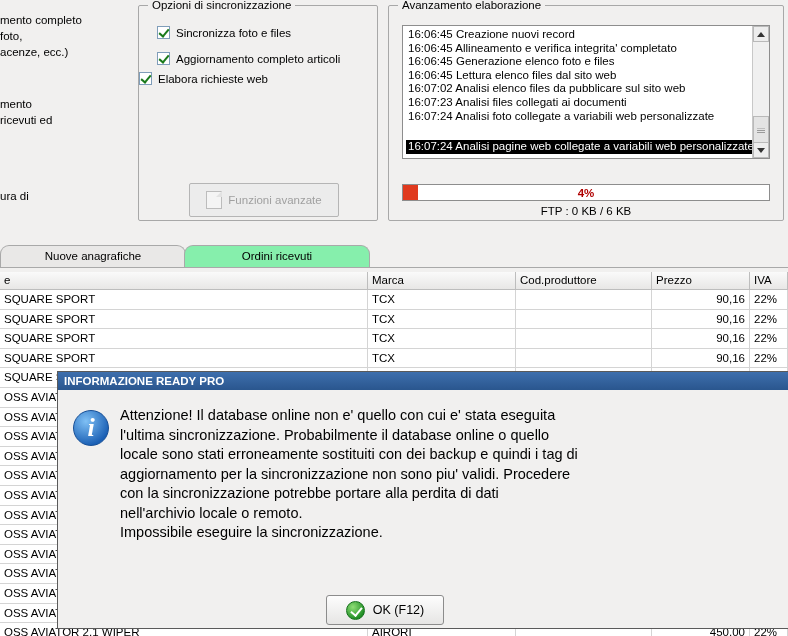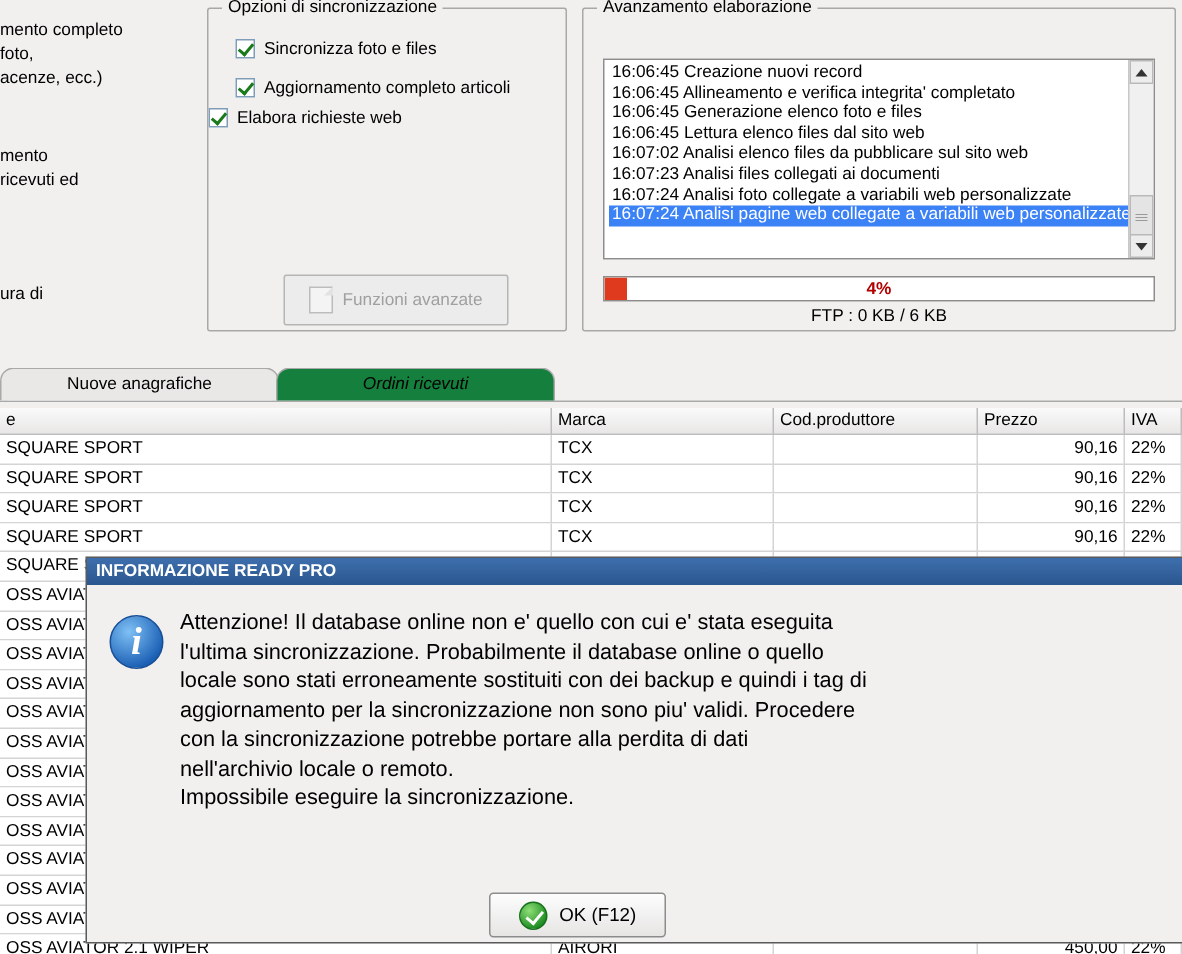--- a/index.html
+++ b/index.html
@@ -52,21 +52,21 @@
     border-left: 6px solid transparent; border-bottom: 6px solid #e2e2e2;
   }
 
   
   .loglist {
     position: absolute; background: #fff; border: 1px solid #8d8d8d;
     overflow: hidden;
   }
   .log-inner { position: absolute; left: 0; top: 0; right: 17px; bottom: 0; padding: 2px 0 0 3px; }
   .log-line { height: 13.6px; line-height: 13.6px; font-size: 11.5px; white-space: nowrap; padding-left: 2px; }
-  .log-line.sel { background: #3b82f6; color: #fff; }
+  .log-line.sel { background: #000000; color: #fff; margin-top: 17px; }
 
   .vscroll {
     position: absolute; right: 0; top: 0; width: 17px; bottom: 0;
     background: #f0f0f0; border-left: 1px solid #c8c8c8;
   }
   .vscroll .arrow {
     position: absolute; left: 0; width: 16px; height: 16px; background: #ededed;
     border: 1px solid #b9b9b9; display: flex; align-items: center; justify-content: center;
   }
   .vscroll .arrow.up { top: 0; }
@@ -97,21 +97,21 @@
   }
   .ftp-label { position: absolute; text-align: center; font-size: 11.5px; }
 
   
   .tabstrip { position: absolute; left: 0; top: 245px; width: 788px; height: 26px; }
   .tab {
     position: absolute; top: 0; height: 22px; line-height: 21px; text-align: center;
     background: #e9e8e7; border: 1px solid #a9a9a9; border-bottom: none;
     border-radius: 9px 9px 0 0; font-size: 11.5px;
   }
-  .tab.active { background: #15803d; font-style: italic; }
+  .tab.active { background: #86efac; }
   .tabline { position: absolute; left: 0; top: 22px; width: 788px; border-top: 1px solid #a9a9a9; }
 
   
   .grid { position: absolute; left: 0; top: 272px; width: 788px; height: 364px; background: #fff; }
   .grid-head { position: absolute; left: 0; top: 0; width: 788px; height: 18px; background: #f0efee; }
   .grid-head .hc {
     position: absolute; top: 0; height: 18px; line-height: 17px;
     border-right: 1px solid #bdbdbd; border-bottom: 1px solid #bdbdbd;
     background: linear-gradient(to bottom, #fafafa, #e8e7e6);
     font-size: 11.5px; padding-left: 4px; overflow: hidden; white-space: nowrap;
@@ -201,21 +201,21 @@
 
     <div class="btn-disabled" style="left:50px; top:177px; width:150px; height:34px;">
       <span class="doc-icon"></span>
       <span>Funzioni avanzate</span>
     </div>
   </div>
 
   <div class="groupbox" style="left:388px; top:5px; width:396px; height:216px;">
     <span class="gb-title">Avanzamento elaborazione</span>
 
-    <div class="loglist" style="left:13px; top:33px; width:368px; height:134px;">
+    <div class="loglist" style="left:13px; top:19px; width:368px; height:134px;">
       <div class="log-inner">
         <div class="log-line">16:06:45 Creazione nuovi record</div>
         <div class="log-line">16:06:45 Allineamento e verifica integrita' completato</div>
         <div class="log-line">16:06:45 Generazione elenco foto e files</div>
         <div class="log-line">16:06:45 Lettura elenco files dal sito web</div>
         <div class="log-line">16:07:02 Analisi elenco files da pubblicare sul sito web</div>
         <div class="log-line">16:07:23 Analisi files collegati ai documenti</div>
         <div class="log-line">16:07:24 Analisi foto collegate a variabili web personalizzate</div>
         <div class="log-line sel">16:07:24 Analisi pagine web collegate a variabili web personalizzate</div>
       </div>

